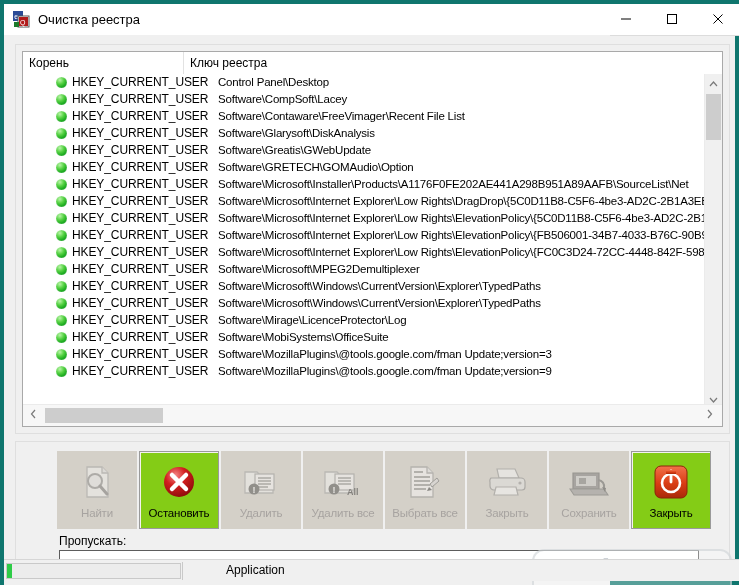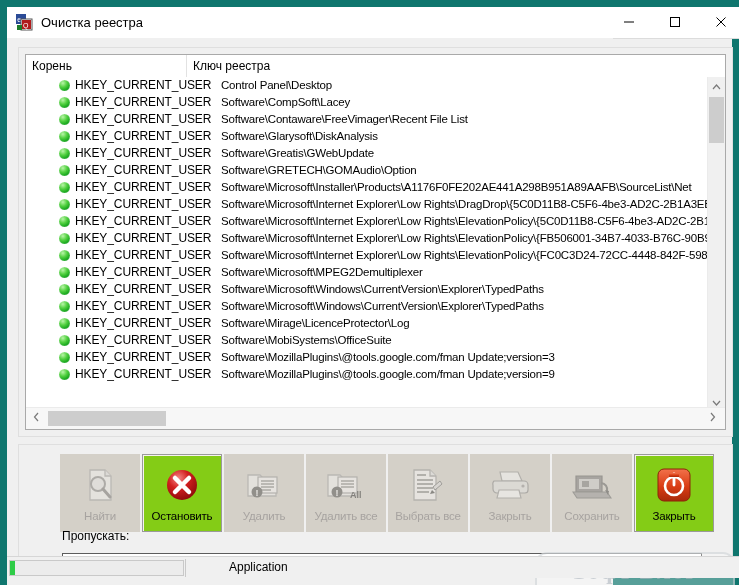--- a/index.html
+++ b/index.html
@@ -14,21 +14,21 @@
     font-family: "Liberation Sans", sans-serif;
     -webkit-font-smoothing: none;
   }
 
   
   #window {
     position: absolute;
     left: 0; top: 0;
     width: 739px; height: 585px;
     box-sizing: border-box;
-    border: 7px solid #0f766e;
+    border: 4px solid #0f766e;
     background: #f0f0f0;
   }
 
   
   #titlebar {
     position: absolute;
     left: 0; top: 0;
     width: 737px; height: 31px;
     background: #ffffff;
     border-bottom: 1px solid #dcdcdc;
@@ -260,21 +260,21 @@
     line-height: 13px;
     color: #a7a3a0;
     white-space: nowrap;
     letter-spacing: -0.2px;
   }
   .tbtn.enabled .tbtn-label { color: #000000; }
 
   
   #skip-label {
     position: absolute;
-    left: 43px; top: 84px;
+    left: 43px; top: 92px;
     font-size: 12px;
     color: #000000;
     line-height: 14px;
   }
   #skip-input {
     position: absolute;
     left: 43px; top: 108px;
     width: 640px; height: 20px;
     box-sizing: border-box;
     background: #ffffff;

